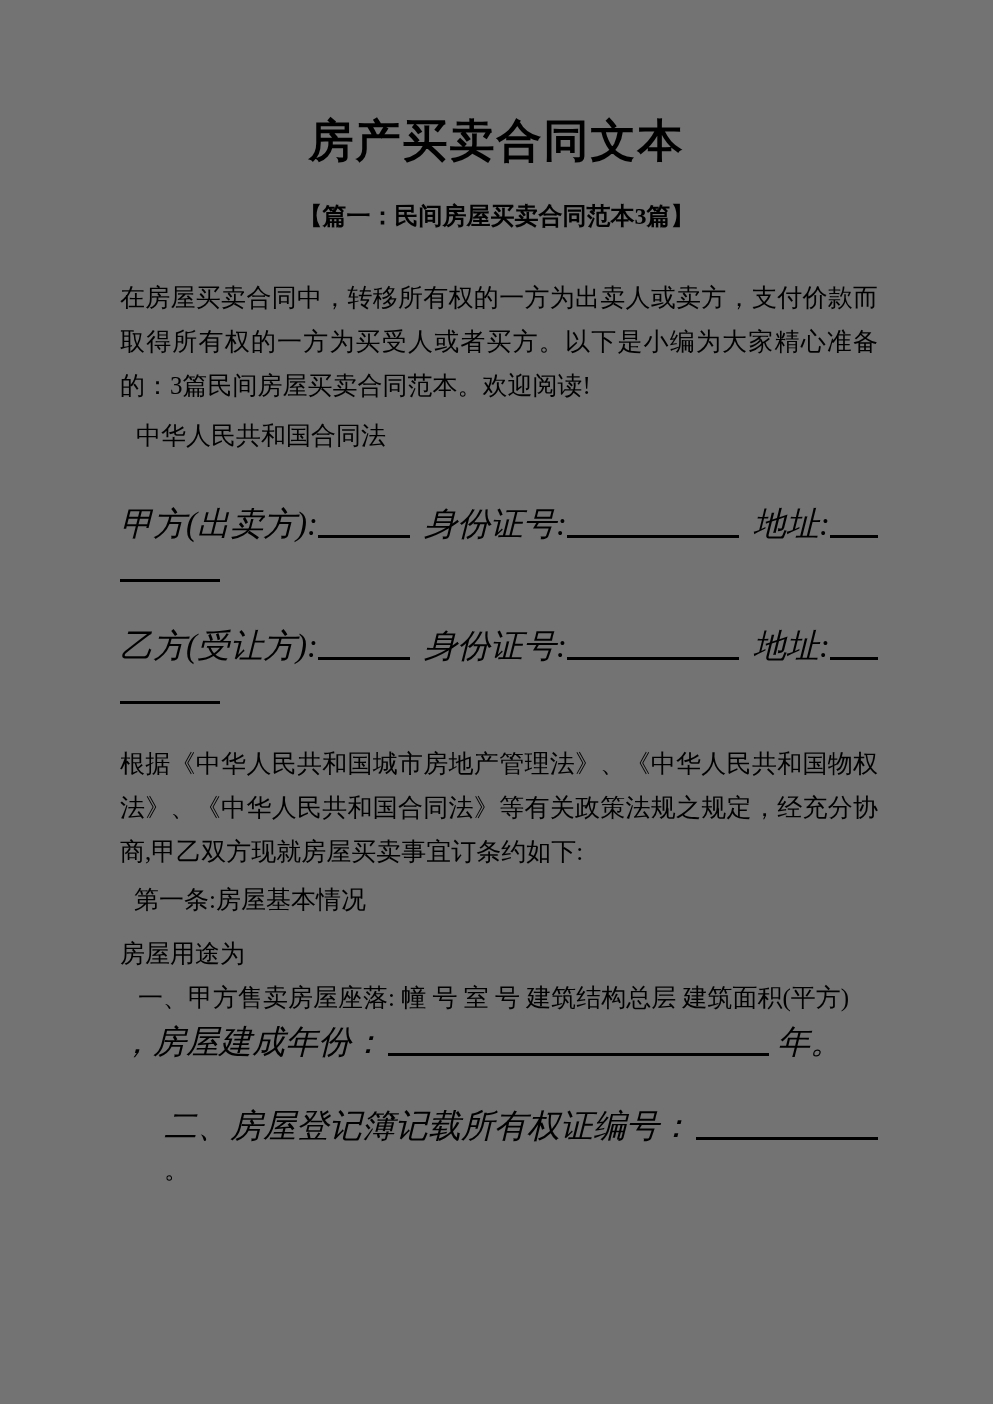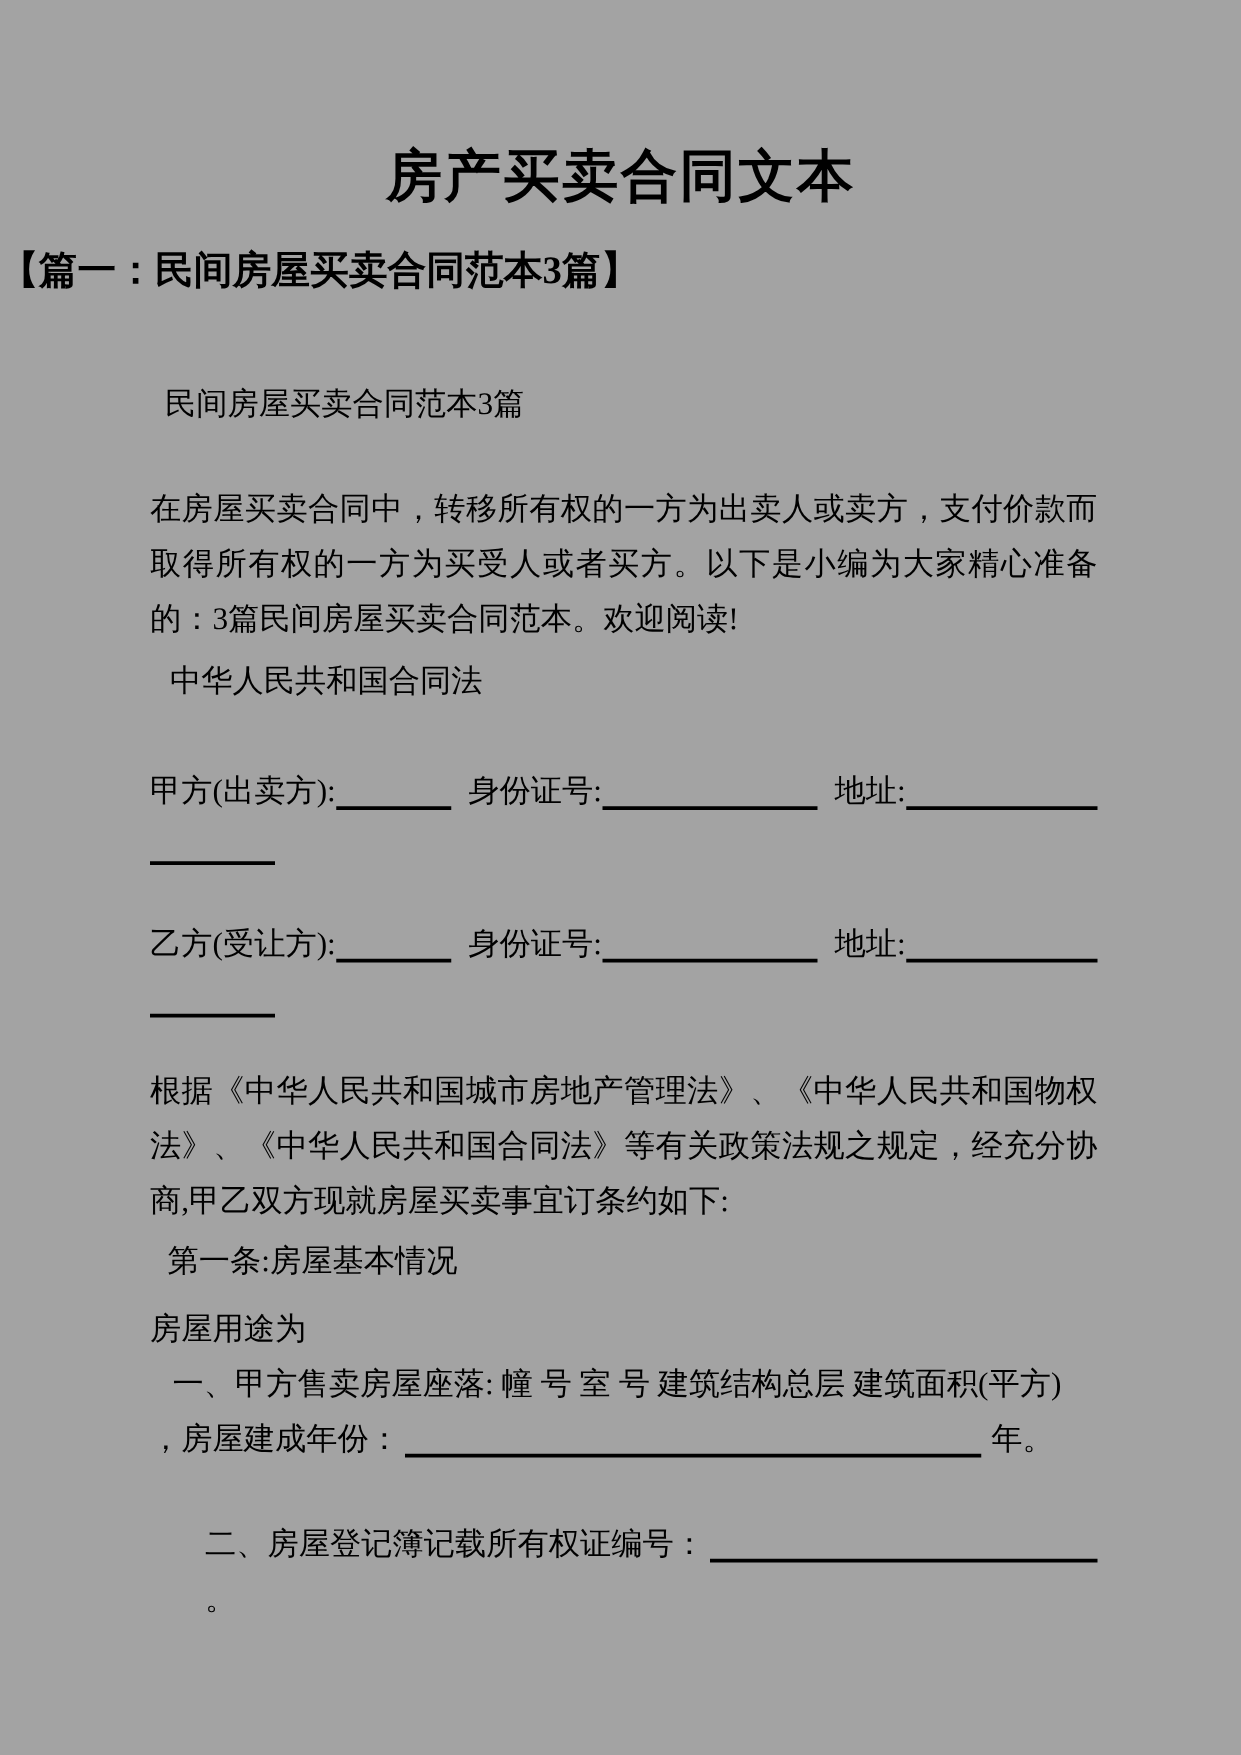--- a/index.html
+++ b/index.html
@@ -1,44 +1,44 @@
 <!DOCTYPE html>
 <html><head>
 <meta charset="utf-8">
 <style>
   html, body { margin: 0; padding: 0; background: #ffffff; }
   .page {
     position: relative;
     width: 993px;
     height: 1404px;
-    background: #a3a3a3;
+    background: #737373;
     box-sizing: border-box;
     padding-top: 112px;
     overflow: hidden;
     font-family: "Liberation Serif", "DejaVu Serif", serif;
     color: #000000;
   }
   .doc {
     width: 758px;
     margin-left: 120px;
   }
   .title {
     font-size: 45px;
     font-weight: 700;
     line-height: 58px;
     text-align: center;
     letter-spacing: 2px;
     white-space: nowrap;
   }
   .subtitle {
     margin-top: 26px;
-    font-size: 31px;
+    font-size: 24px;
     font-weight: 700;
     line-height: 40px;
-    text-align: left;
+    text-align: center;
     white-space: nowrap;
   }
   .body-text {
     font-size: 25px;
     font-weight: 400;
     line-height: 44px;
   }
   .para {
     text-align: justify;
     word-break: break-all;
@@ -54,23 +54,24 @@
   .clause1         { margin-top: 10px; }
   .clause1-line1   { padding-left: 18px; white-space: nowrap; }
   .clause2         { margin-top: 40px; margin-left: 44px; }
 
   .field-row {
     display: flex;
     align-items: flex-end;
     height: 44px;
   }
   .field-row .lbl {
-    font-size: 25px;
+    font-size: 33px;
     line-height: 44px;
     white-space: nowrap;
+    font-style: italic;
   }
   .field-row .lbl.gap-left { margin-left: 14px; }
   .blank {
     display: inline-block;
     border-bottom: 3px solid #000000;
     height: 0;
   }
   .field-row .blank { align-self: flex-end; margin-bottom: 8px; }
   .blank.w-name  { width: 92px; }
   .blank.w-id    { width: 172px; }
@@ -85,21 +86,20 @@
 </style>
 </head>
 <body>
 
 <div class="page">
   <div class="title">房产买卖合同文本</div>
   <div class="subtitle">【篇一：民间房屋买卖合同范本3篇】</div>
 
   <div class="doc">
 
-    <div class="body-text intro-heading">民间房屋买卖合同范本3篇</div>
 
     <div class="body-text para intro-para">在房屋买卖合同中，转移所有权的一方为出卖人或卖方，支付价款而取得所有权的一方为买受人或者买方。以下是小编为大家精心准备的：3篇民间房屋买卖合同范本。欢迎阅读!</div>
 
     <div class="body-text s1-heading">中华人民共和国合同法</div>
 
     <div class="party-block">
       <div class="field-row">
         <span class="lbl">甲方(出卖方):</span>
         <span class="blank w-name"></span>
         <span class="lbl gap-left">身份证号:</span>

